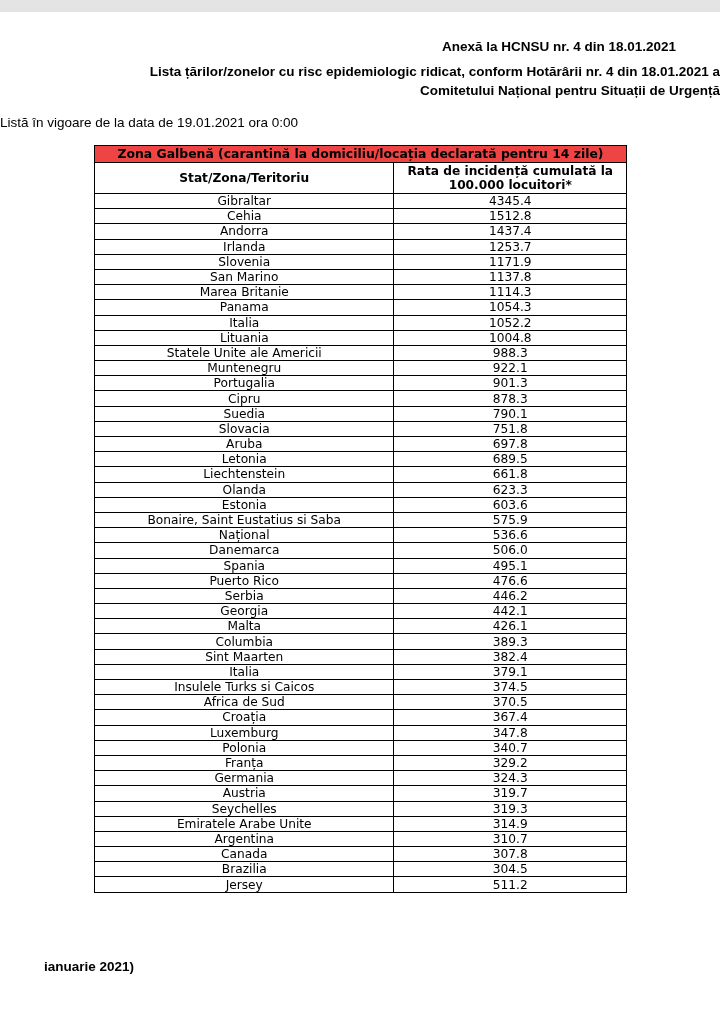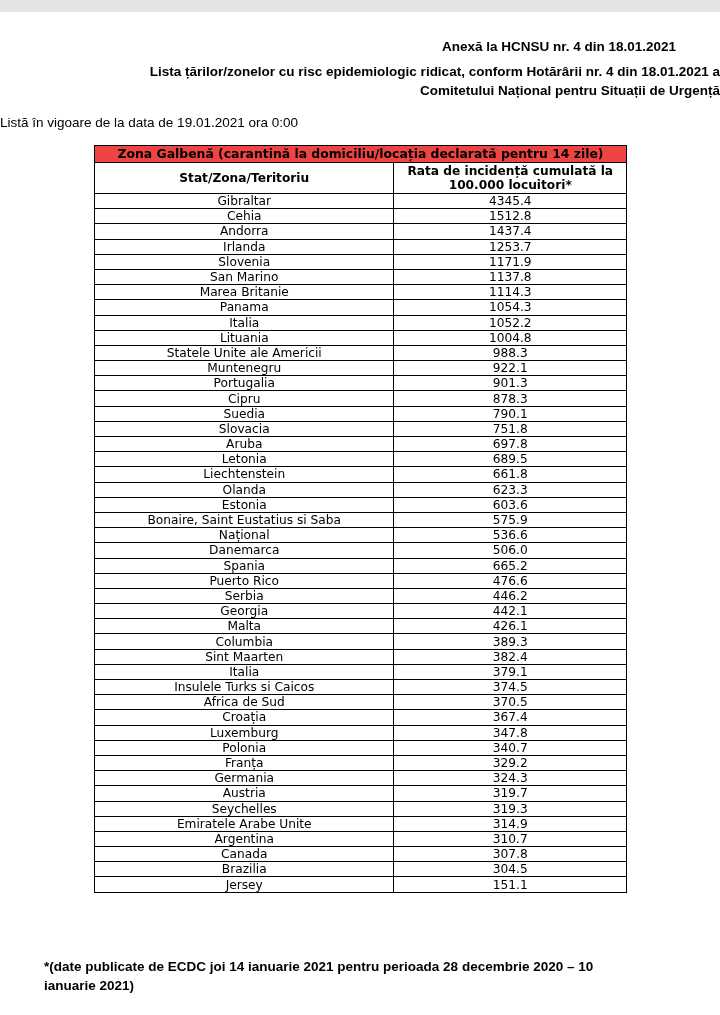--- a/index.html
+++ b/index.html
@@ -140,21 +140,21 @@
       <tr>
         <td>Național</td>
         <td>536.6</td>
       </tr>
       <tr>
         <td>Danemarca</td>
         <td>506.0</td>
       </tr>
       <tr>
         <td>Spania</td>
-        <td>665.2</td>
+        <td>495.1</td>
       </tr>
       <tr>
         <td>Puerto Rico</td>
         <td>476.6</td>
       </tr>
       <tr>
         <td>Serbia</td>
         <td>446.2</td>
       </tr>
       <tr>
@@ -224,21 +224,20 @@
       <tr>
         <td>Canada</td>
         <td>307.8</td>
       </tr>
       <tr>
         <td>Brazilia</td>
         <td>304.5</td>
       </tr>
       <tr>
         <td>Jersey</td>
-        <td>151.1</td>
+        <td>511.2</td>
       </tr>
     </tbody>
 </table>
 
 <div class="footnote">
-  <div>*(date publicate de ECDC joi 14 ianuarie 2021 pentru perioada 28 decembrie 2020 – 10</div>
   <div>ianuarie 2021)</div>
 </div>
 
 </body></html>

